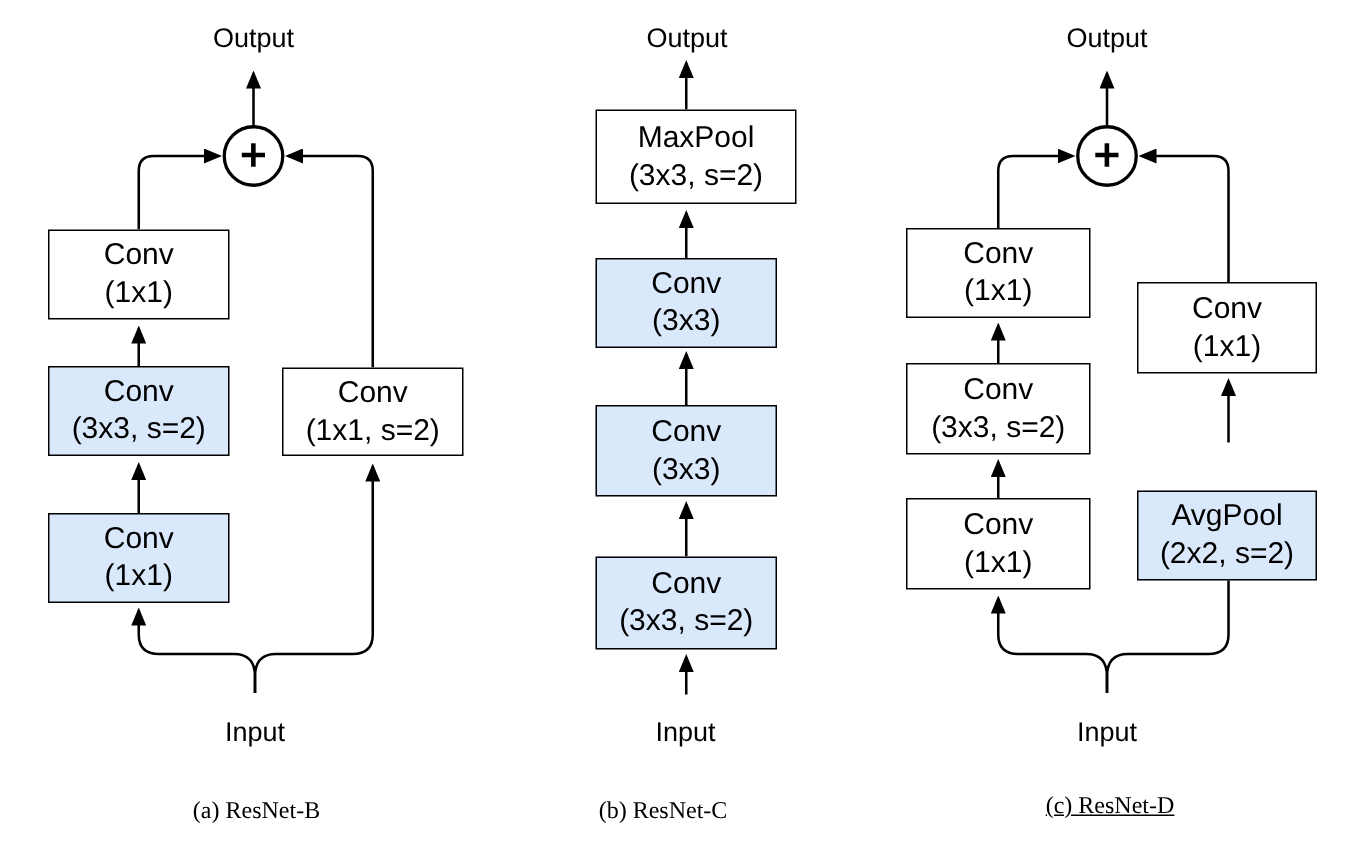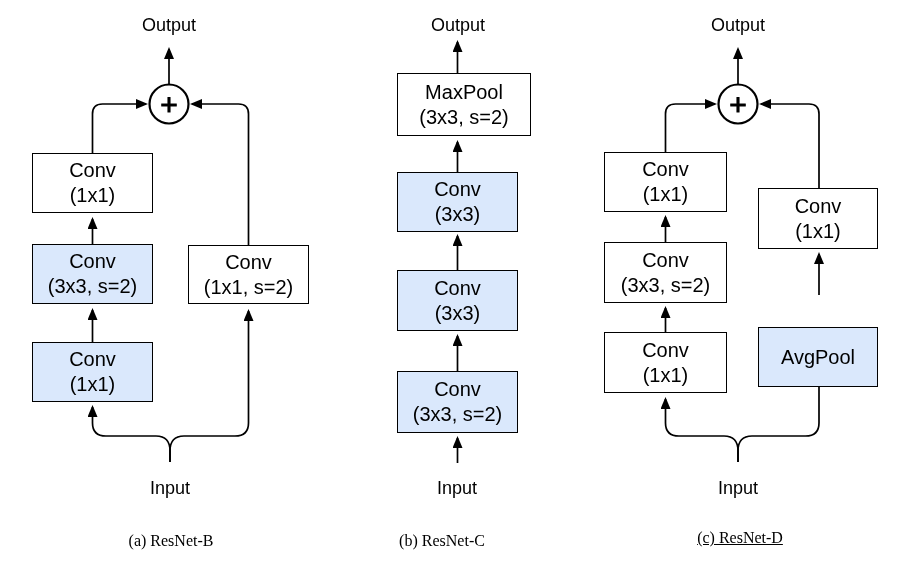--- a/index.html
+++ b/index.html
@@ -134,19 +134,20 @@
     <div class="box" style="left:604px;top:332px;width:123px;height:61px;">
       <span>Conv</span>
       <span>(1x1)</span>
     </div>
     <div class="box" style="left:758px;top:188px;width:120px;height:61px;">
       <span>Conv</span>
       <span>(1x1)</span>
     </div>
     <div class="box hl" style="left:758px;top:295px;width:120px;height:60px;margin-top:32px;">
       <span>AvgPool</span>
+      <span>(2x2, s=2)</span>
     </div>
 
     <div class="iolabel" style="left:738px;top:476px;">Input</div>
     <div class="caption" style="left:740px;top:524px;text-decoration:underline;">(c) ResNet-D</div>
   </div>
 
 </div>
 
 </body></html>

